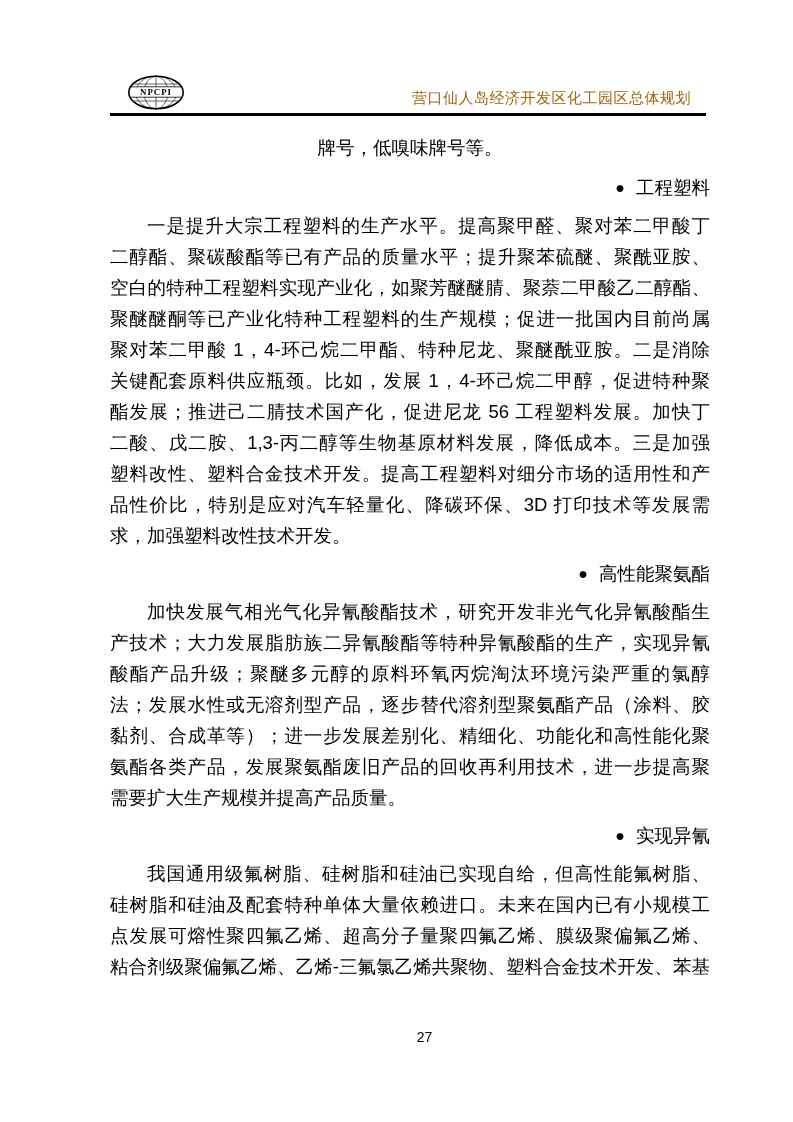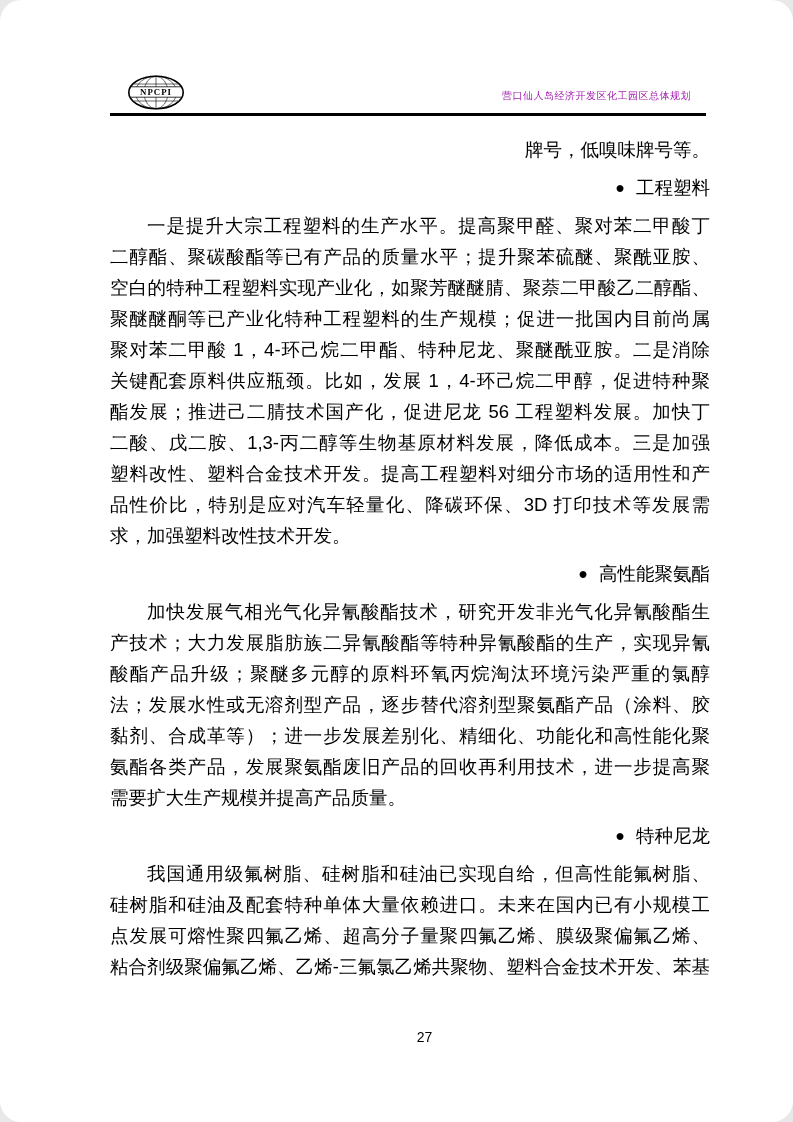--- a/index.html
+++ b/index.html
@@ -5,33 +5,32 @@
   html, body { margin: 0; padding: 0; background: #e8e8e8; }
   .page {
     position: relative;
     width: 793px;
     height: 1122px;
     margin: 0 auto;
     background: #ffffff;
     color: #000000;
     font-family: "Liberation Sans", "DejaVu Sans", sans-serif;
     overflow: hidden;
-    border-radius: 21px;
   }
 
   
   .logo { position: absolute; left: 127px; top: 73px; }
   .header-title {
     position: absolute;
     top: 89px;
     right: 102px;
     font-family: "Liberation Serif", "DejaVu Serif", serif;
-    font-size: 10px;
+    font-size: 15px;
     letter-spacing: 0.5px;
-    color: #a21caf;
+    color: #a16207;
     white-space: nowrap;
   }
   .header-rule {
     position: absolute;
     top: 113px;
     left: 110px;
     width: 596px;
     height: 2.5px;
     background: #000;
   }
@@ -39,21 +38,21 @@
   
   .doc-content {
     position: absolute;
     top: 134px;
     left: 110px;
     width: 600px;
     font-size: 18.5px;
     line-height: 31px;
     color: #000;
   }
-  .plain-line { text-align: right; }
+  .plain-line { text-align: center; font-family: Liberation Mono, monospace; }
   .para-line  { text-align: justify; text-align-last: justify; }
   .para-line.first-line { text-indent: 37px; }
   .para-line.last-line  { text-align-last: left; }
   .bullet-line {
     margin: 7px 0;
     padding-left: 41px;
     text-align: right;
   }
   .bullet-marker { font-size: 16px; margin-right: 11px; vertical-align: 1px; }
 
@@ -108,21 +107,21 @@
       <div class="para-line">品性价比，特别是应对汽车轻量化、降碳环保、3D 打印技术等发展需</div>
       <div class="para-line last-line">求，加强塑料改性技术开发。</div>
       <div class="bullet-line"><span class="bullet-marker">●</span><span>高性能聚氨酯</span></div>
       <div class="para-line first-line">加快发展气相光气化异氰酸酯技术，研究开发非光气化异氰酸酯生</div>
       <div class="para-line">产技术；大力发展脂肪族二异氰酸酯等特种异氰酸酯的生产，实现异氰</div>
       <div class="para-line">酸酯产品升级；聚醚多元醇的原料环氧丙烷淘汰环境污染严重的氯醇</div>
       <div class="para-line">法；发展水性或无溶剂型产品，逐步替代溶剂型聚氨酯产品（涂料、胶</div>
       <div class="para-line">黏剂、合成革等）；进一步发展差别化、精细化、功能化和高性能化聚</div>
       <div class="para-line">氨酯各类产品，发展聚氨酯废旧产品的回收再利用技术，进一步提高聚</div>
       <div class="para-line last-line">需要扩大生产规模并提高产品质量。</div>
-      <div class="bullet-line"><span class="bullet-marker">●</span><span>特种尼龙</span></div>
+      <div class="bullet-line"><span class="bullet-marker">●</span><span>实现异氰</span></div>
       <div class="para-line first-line">我国通用级氟树脂、硅树脂和硅油已实现自给，但高性能氟树脂、</div>
       <div class="para-line">硅树脂和硅油及配套特种单体大量依赖进口。未来在国内已有小规模工</div>
       <div class="para-line">点发展可熔性聚四氟乙烯、超高分子量聚四氟乙烯、膜级聚偏氟乙烯、</div>
       <div class="para-line">粘合剂级聚偏氟乙烯、乙烯-三氟氯乙烯共聚物、塑料合金技术开发、苯基</div>
     </div>
 
   <div class="page-number">27</div>
 
 </div>
 

